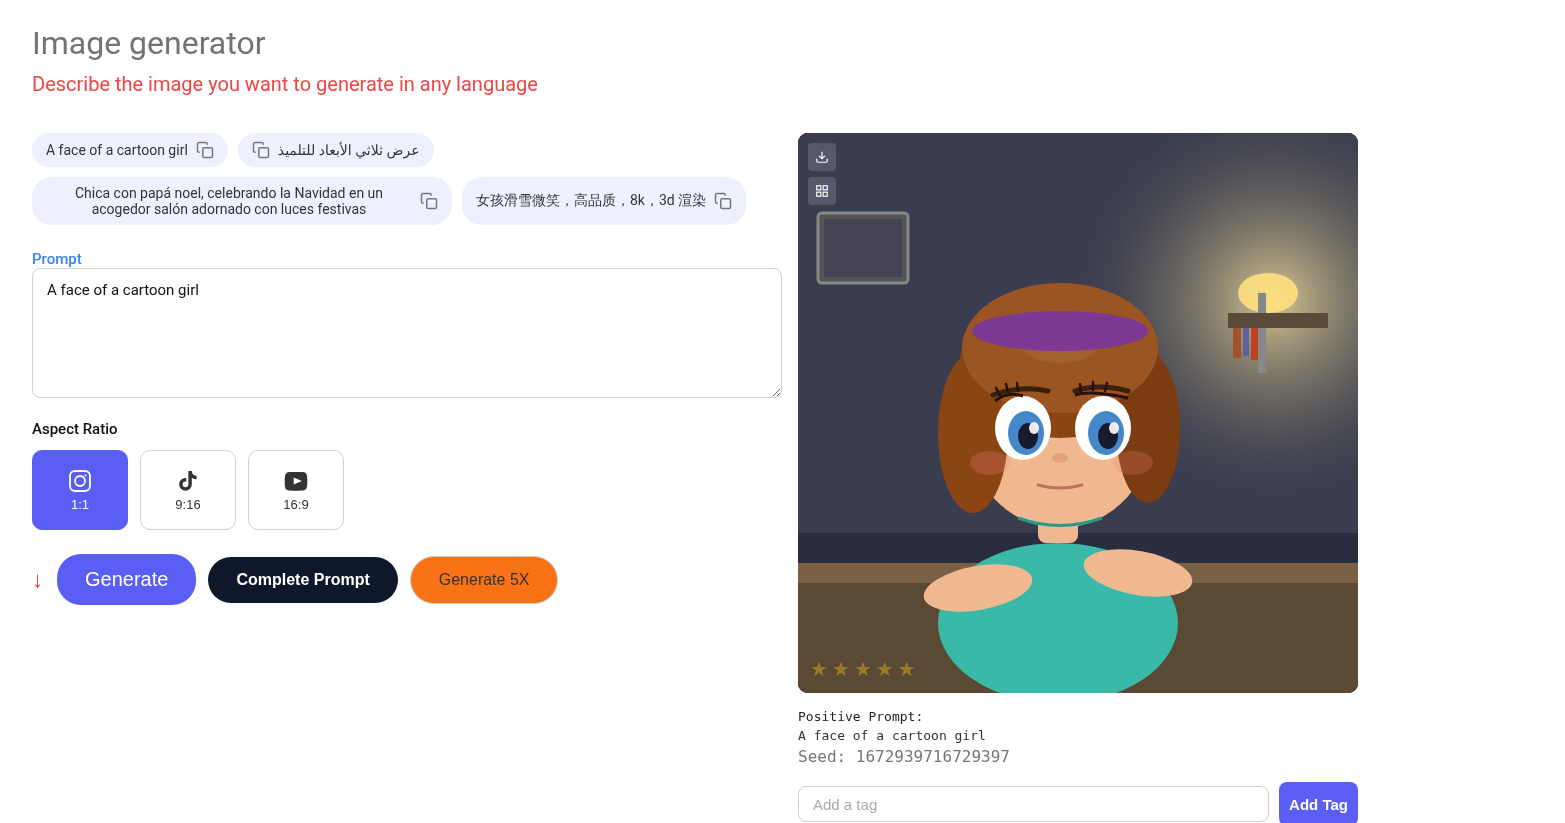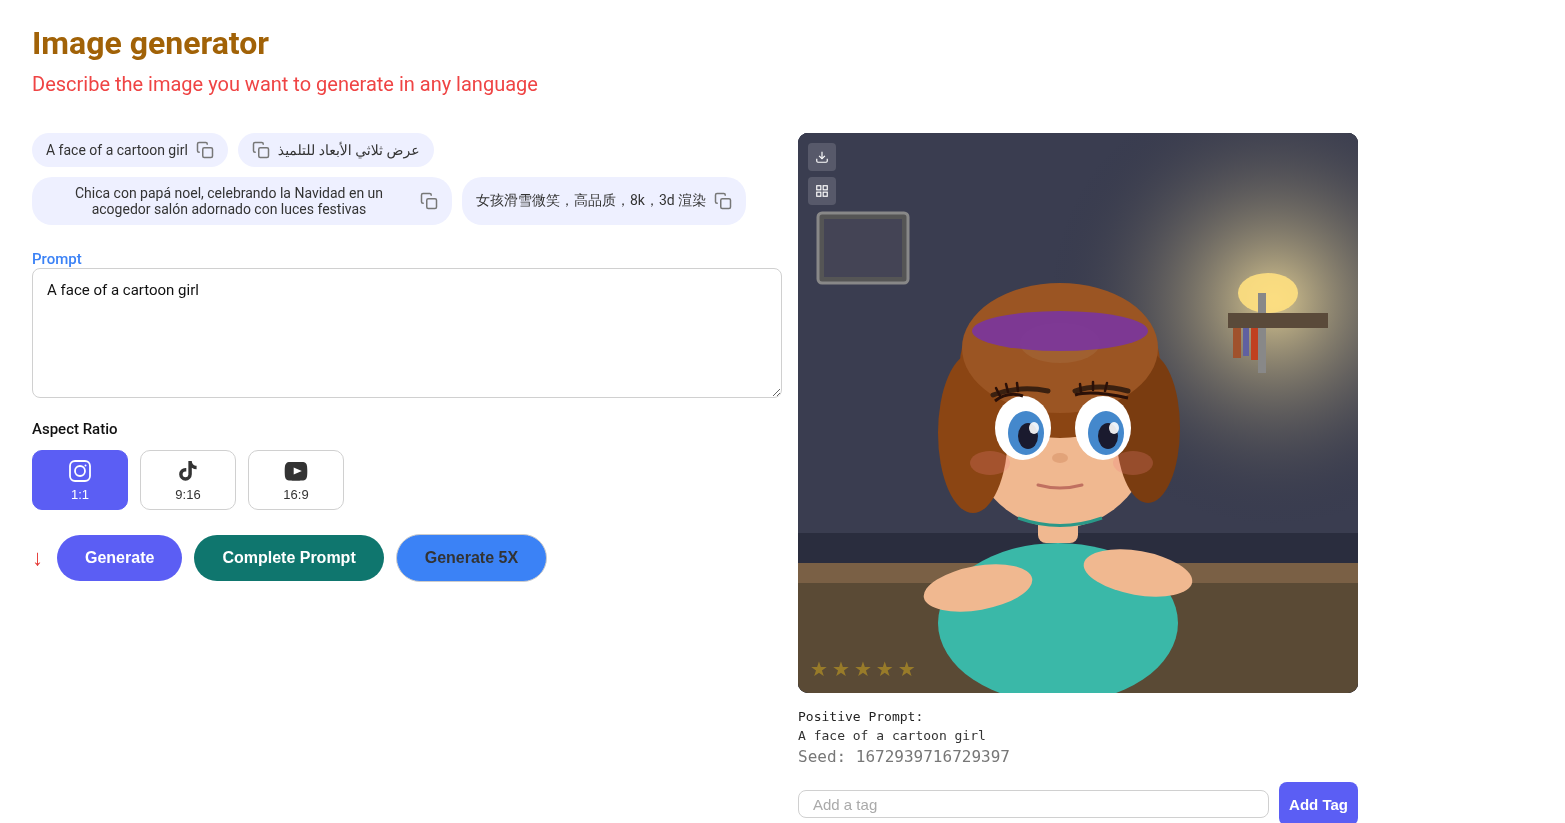--- a/index.html
+++ b/index.html
@@ -5,22 +5,22 @@
     * { box-sizing: border-box; margin: 0; padding: 0; }
     body {
       font-family: -apple-system, BlinkMacSystemFont, 'Segoe UI', Roboto, sans-serif;
       background: #fff;
       color: #1a1a1a;
       padding: 24px 32px;
       min-height: 823px;
     }
     .page-title {
       font-size: 32px;
-      font-weight: 700;
-      color: #a16207;
+      font-weight: 400;
+      color: #737373;
       margin-bottom: 10px;
     }
     .page-subtitle {
       font-size: 20px;
       color: #ef4444;
       margin-bottom: 37px;
     }
     .main-layout {
       display: flex;
       gap: 16px;
@@ -90,21 +90,21 @@
       margin-bottom: 12px;
       color: #111;
     }
     .aspect-ratio-row {
       display: flex;
       gap: 12px;
       margin-bottom: 24px;
     }
     .aspect-btn {
       width: 96px;
-      height: 60px;
+      height: 80px;
       border-radius: 10px;
       border: 1.5px solid #d0d0d0;
       background: #fff;
       display: flex;
       flex-direction: column;
       align-items: center;
       justify-content: center;
       gap: 4px;
       cursor: pointer;
       font-size: 13px;
@@ -127,42 +127,42 @@
       gap: 12px;
       margin-top: 8px;
       position: relative;
     }
     .btn-generate {
       background: #5b5ef4;
       color: #fff;
       border: none;
       border-radius: 24px;
       padding: 14px 28px;
-      font-size: 16px;
-      font-weight: 700;
+      font-size: 20px;
+      font-weight: 400;
       cursor: pointer;
     }
     .btn-complete {
-      background: #0f766e;
+      background: #0f172a;
       color: #fff;
       border: none;
       border-radius: 24px;
       padding: 14px 28px;
       font-size: 16px;
       font-weight: 600;
       cursor: pointer;
     }
     .btn-generate5x {
-      background: #3b82f6;
+      background: #f97316;
       color: #333;
       border: 1.5px solid #ccc;
       border-radius: 24px;
       padding: 14px 28px;
       font-size: 16px;
-      font-weight: 700;
+      font-weight: 400;
       cursor: pointer;
     }
     
     .image-container {
       position: relative;
       border-radius: 10px;
       overflow: hidden;
       background: #2a2a3e;
       width: 100%;
       max-width: 560px;
@@ -241,21 +241,21 @@
     }
     
     .tag-row {
       display: flex;
       gap: 10px;
       align-items: center;
       max-width: 560px;
     }
     .tag-input {
       flex: 1;
-      height: 28px;
+      height: 36px;
       border: 1.5px solid #d0d0d0;
       border-radius: 8px;
       padding: 0 14px;
       font-size: 15px;
       color: #aaa;
       outline: none;
     }
     .tag-input::placeholder {
       color: #aaa;
     }

